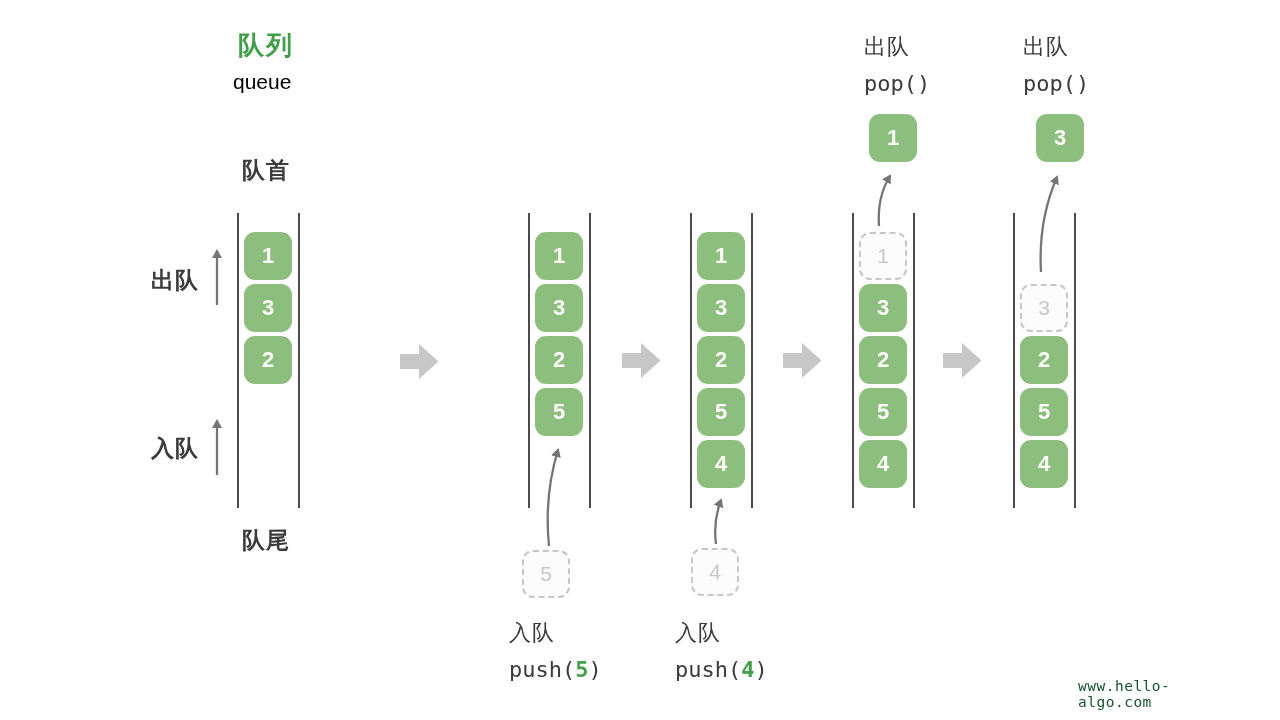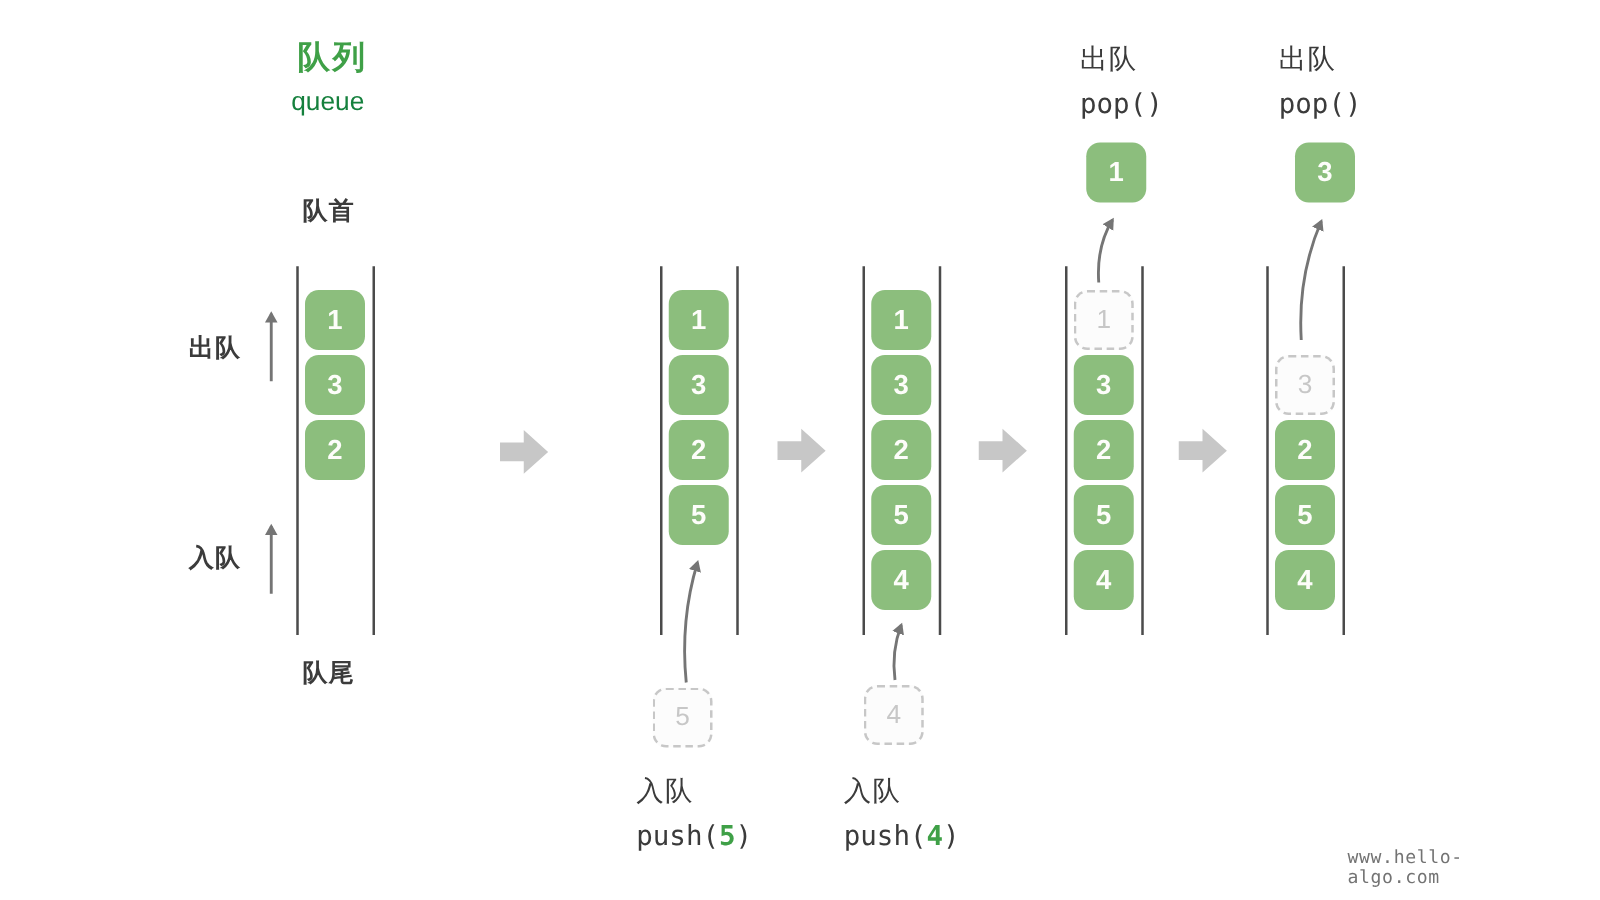--- a/index.html
+++ b/index.html
@@ -2,39 +2,39 @@
 <html><head>
 <meta charset="utf-8">
 <style>
   html,body{margin:0;padding:0;background:#ffffff;}
   #canvas{
     position:relative;width:1200px;height:720px;background:#ffffff;overflow:hidden;
     font-family:"Liberation Sans","DejaVu Sans",sans-serif;
   }
   .abs{position:absolute;}
   .title-zh{font-size:26px;font-weight:700;color:#3fa047;letter-spacing:2px;}
-  .title-en{font-size:21px;color:#15803d;}
-  .cjk-bold{font-size:20px;font-weight:700;color:#3b3b3b;letter-spacing:1px;}
+  .title-en{font-size:21px;color:#000000;}
+  .cjk-bold{font-size:23px;font-weight:700;color:#3b3b3b;letter-spacing:1px;}
   .op-block{line-height:37px;white-space:nowrap;}
   .op-title{font-size:22px;color:#3b3b3b;letter-spacing:1px;}
   .mono{font-family:"DejaVu Sans Mono","Liberation Mono",monospace;font-size:22px;color:#3b3b3b;}
   .mono .green-digit{color:#3fa047;font-weight:700;}
   .vline{width:1.6px;background:#4b4b4b;}
   .cellbox{
     width:48px;height:48px;box-sizing:border-box;border-radius:11px;
     display:flex;align-items:center;justify-content:center;
   }
   .cell{background:#8cbe7d;color:#fdfdfa;font-size:22px;font-weight:700;}
   .ghost{
     background:#fcfcfc;border:2.5px dashed #c7c7c7;color:#c7c7c7;
     font-size:21px;font-weight:400;
   }
   .footer{
     font-family:"DejaVu Sans Mono","Liberation Mono",monospace;
-    font-size:14.5px;color:#737373;letter-spacing:0.5px;
+    font-size:14.5px;color:#14532d;letter-spacing:0.5px;
   }
   svg.overlay{position:absolute;left:0;top:0;pointer-events:none;}
 </style>
 </head>
 <body>
 
 <div id="canvas">
 
   <div class="abs title-zh" style="left:238px;top:28px;">队列</div>
   <div class="abs title-en" style="left:233px;top:70px;">queue</div>

